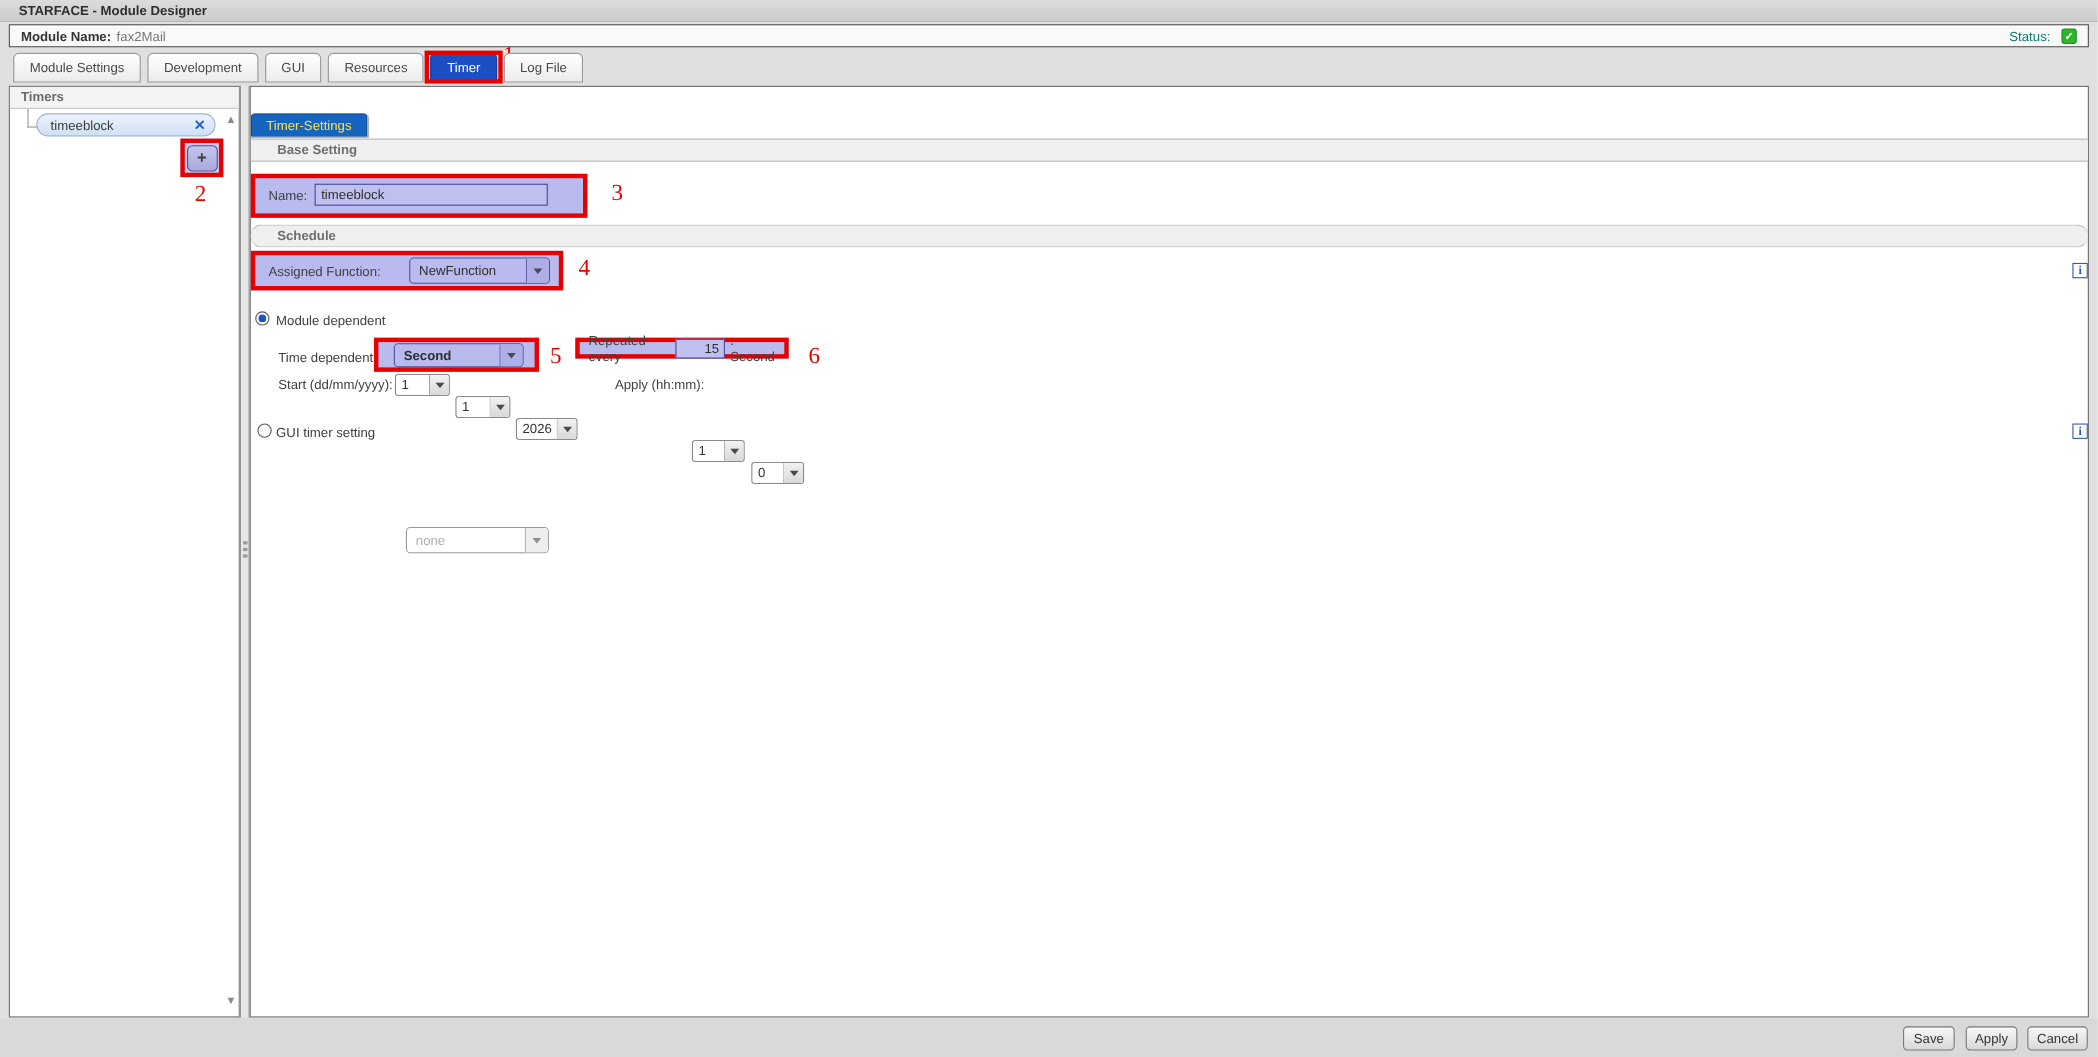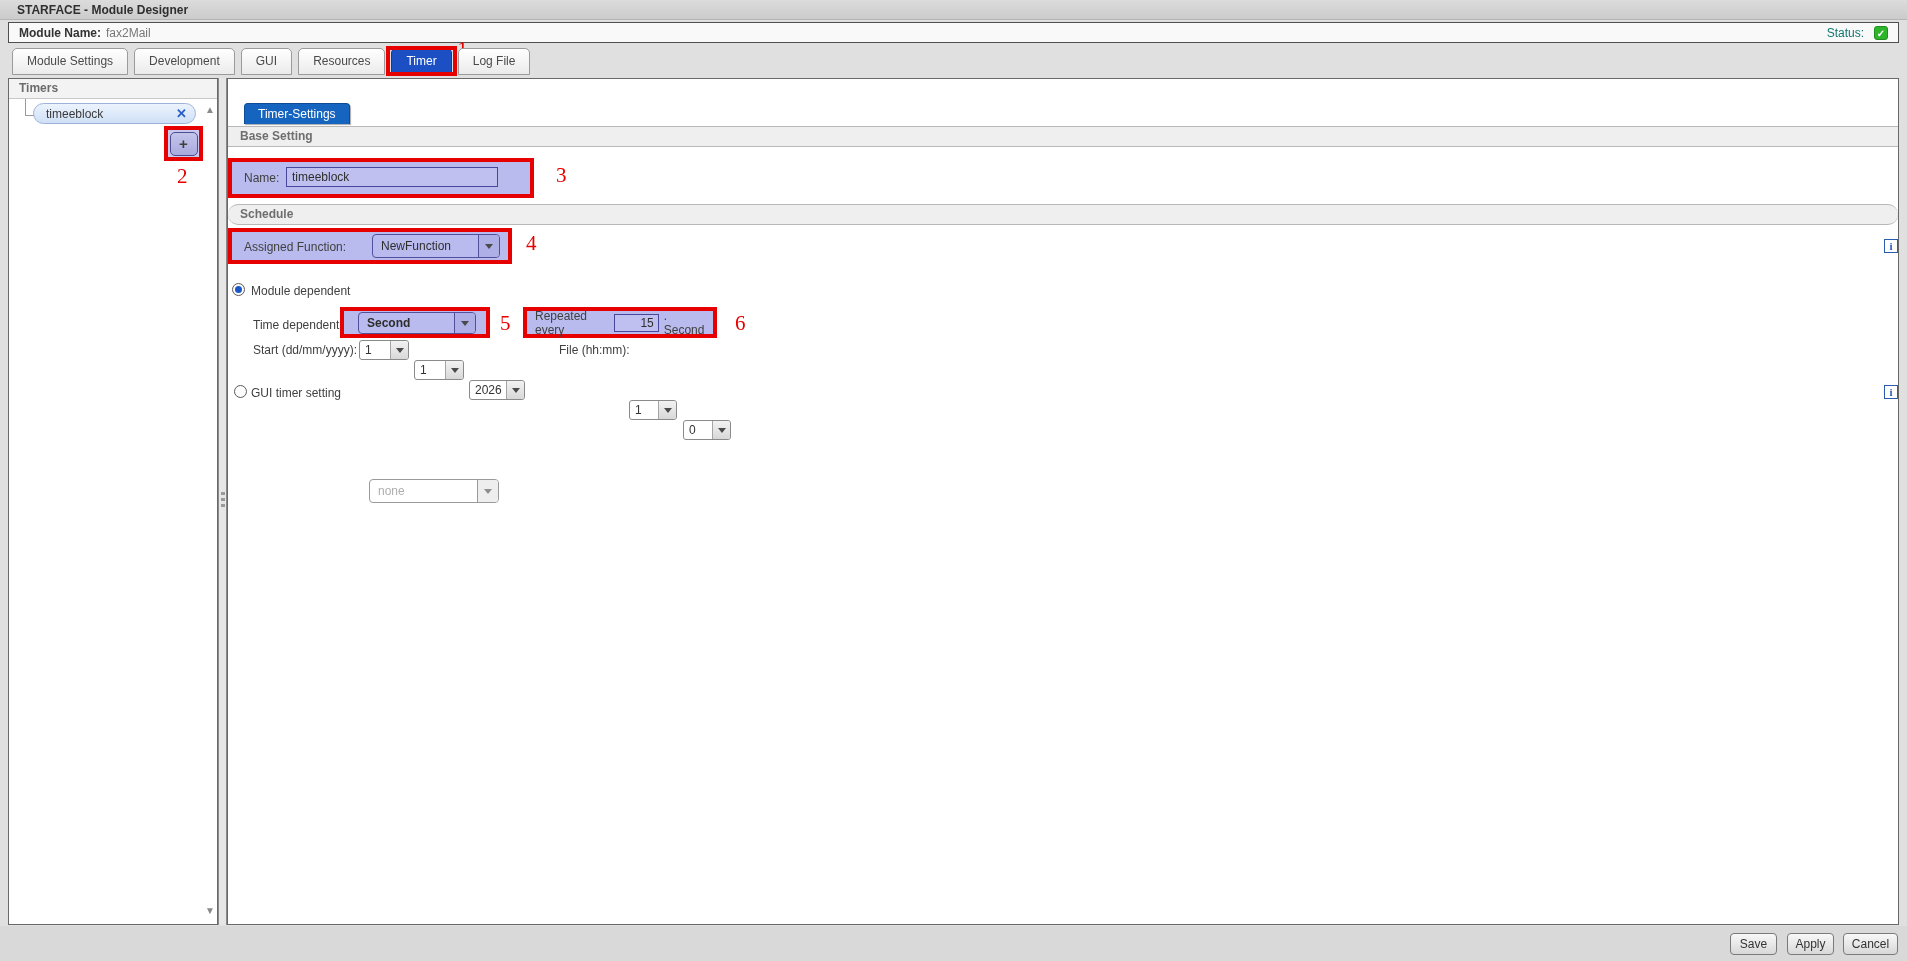--- a/index.html
+++ b/index.html
@@ -41,22 +41,22 @@
   .tree-vline { left:16px; top:20px; width:1px; height:17px; background:#999; }
   .tree-hline { left:16px; top:36px; width:9px; height:1px; background:#999; }
   .timer-pill { left:24px; top:24px; width:163px; height:21px; border:1px solid #9db3da; border-radius:11px; background:linear-gradient(#ecf3fd,#cfe0f6); display:flex; align-items:center; padding:0 8px 0 12px; }
   .timer-pill .name { flex:1; color:#3a3a3a; }
   .pill-x { color:#2a5fc9; font-weight:bold; font-size:13px; cursor:pointer; }
   .scroll-arrow { color:#8a8a8a; font-size:10px; }
   .plus-annotation { left:155px; top:47px; width:39px; height:35px; border:4px solid #e60000; background:#c9c9ef; display:flex; align-items:center; justify-content:center; }
   .plus-btn { width:28px; height:24px; background:linear-gradient(#c4c5ea,#a9aade); border:1px solid #4d4d91; border-radius:5px; color:#3f3f3f; font-weight:bold; font-size:15px; text-align:center; line-height:21px; cursor:pointer; }
 
   
-  .settings-tab { left:16px; top:24px; height:21px; line-height:21px; padding:0 13px; background:#1565c0; border:1px solid #0f4c96; border-bottom:none; border-radius:4px 4px 0 0; color:#ffffff; box-shadow:1px 1px 1px #aaa; }
-  .section-bar { left:0; width:100%; height:21px; background:#efefef; border-top:1px solid #b8b8b8; border-bottom:1px solid #b8b8b8; line-height:19px; padding-left:12px; font-weight:bold; color:#6e6e6e; }
+  .settings-tab { left:0; top:24px; height:21px; line-height:21px; padding:0 13px; background:#1565c0; border:1px solid #0f4c96; border-bottom:none; border-radius:4px 4px 0 0; color:#fde047; box-shadow:1px 1px 1px #aaa; }
+  .section-bar { left:0; width:100%; height:21px; background:#efefef; border-top:1px solid #b8b8b8; border-bottom:1px solid #b8b8b8; line-height:19px; padding-left:24px; font-weight:bold; color:#6e6e6e; }
 
   
   .hl-box { border:4px solid #e60000; background:#b9baed; }
 
   
   .lav-select { position:relative; background:#b9baee; border:1px solid #50509c; border-radius:4px; display:flex; align-items:center; cursor:pointer; }
   .lav-select .sel-text { flex:1; padding-left:8px; color:#2e2e2e; }
   .sel-arrow { width:21px; align-self:stretch; border-left:1px solid #50509c; display:flex; align-items:center; justify-content:center; border-radius:0 3px 3px 0; }
   .lav-select .sel-arrow { background:#aeafe6; }
   .tri { width:0; height:0; border-left:4px solid transparent; border-right:4px solid transparent; border-top:5px solid #4a4a4a; }
@@ -163,21 +163,21 @@
   <div class="abs hl-box" style="left:112px; top:228px; width:150px; height:31px;">
     <div class="abs lav-select" style="left:14px; top:1px; width:118px; height:22px;font-weight:bold;">
       <span class="sel-text">Second</span>
       <span class="sel-arrow">
           <i class="tri"></i>
         </span>
     </div>
   </div>
   <div class="abs digit" style="left:272px; top:232px;">5</div>
 
-  <div class="abs hl-box" style="left:295px; top:228px; width:194px; height:31px; display:flex; align-items:center; gap:5px; padding:0 8px;">
+  <div class="abs hl-box" style="left:295px; top:228px; width:194px; height:19px; display:flex; align-items:center; gap:5px; padding:0 8px;">
     <span class="field-label">Repeated every</span>
     <input class="lav-input" style="width: 45px; height: 18px; text-align: right; padding-right: 4px;" value="15">
     <span class="field-label">. Second</span>
   </div>
   <div class="abs digit" style="left:507px; top:232px;">6</div>
 
   <span class="abs field-label" style="left:25px; top:264px;">Start (dd/mm/yyyy):</span>
   <div class="abs std-select" style="left:131px; top:261px; width:50px;">
     <span class="sel-text">1</span>
     <span class="sel-arrow">
@@ -189,21 +189,21 @@
     <span class="sel-arrow">
         <i class="tri"></i>
       </span>
   </div>
   <div class="abs std-select" style="left:241px; top:261px; width:56px;">
     <span class="sel-text">2026</span>
     <span class="sel-arrow">
         <i class="tri"></i>
       </span>
   </div>
-  <span class="abs field-label" style="left:331px; top:264px;">File (hh:mm):</span>
+  <span class="abs field-label" style="left:331px; top:264px;">Apply (hh:mm):</span>
   <div class="abs std-select" style="left:401px; top:261px; width:48px;">
     <span class="sel-text">1</span>
     <span class="sel-arrow">
         <i class="tri"></i>
       </span>
   </div>
   <div class="abs std-select" style="left:455px; top:261px; width:48px;">
     <span class="sel-text">0</span>
     <span class="sel-arrow">
         <i class="tri"></i>

